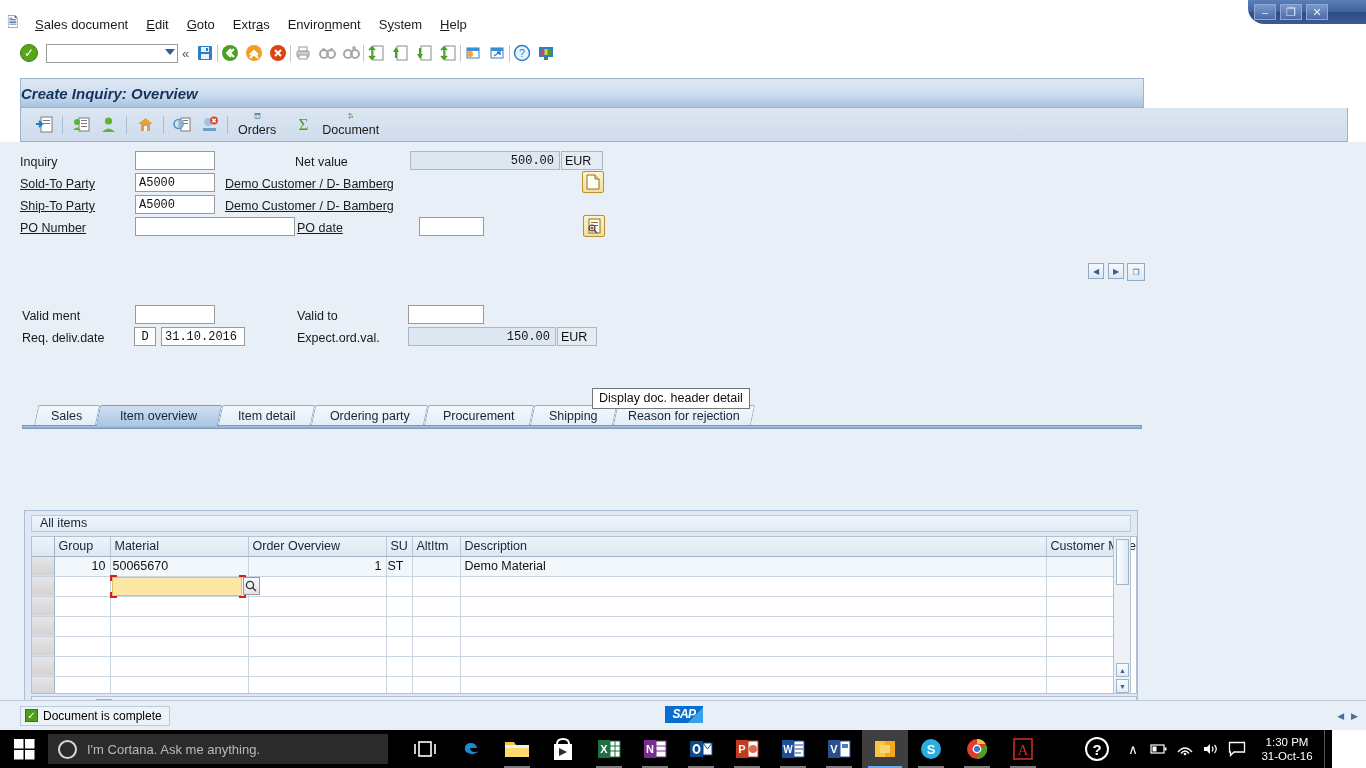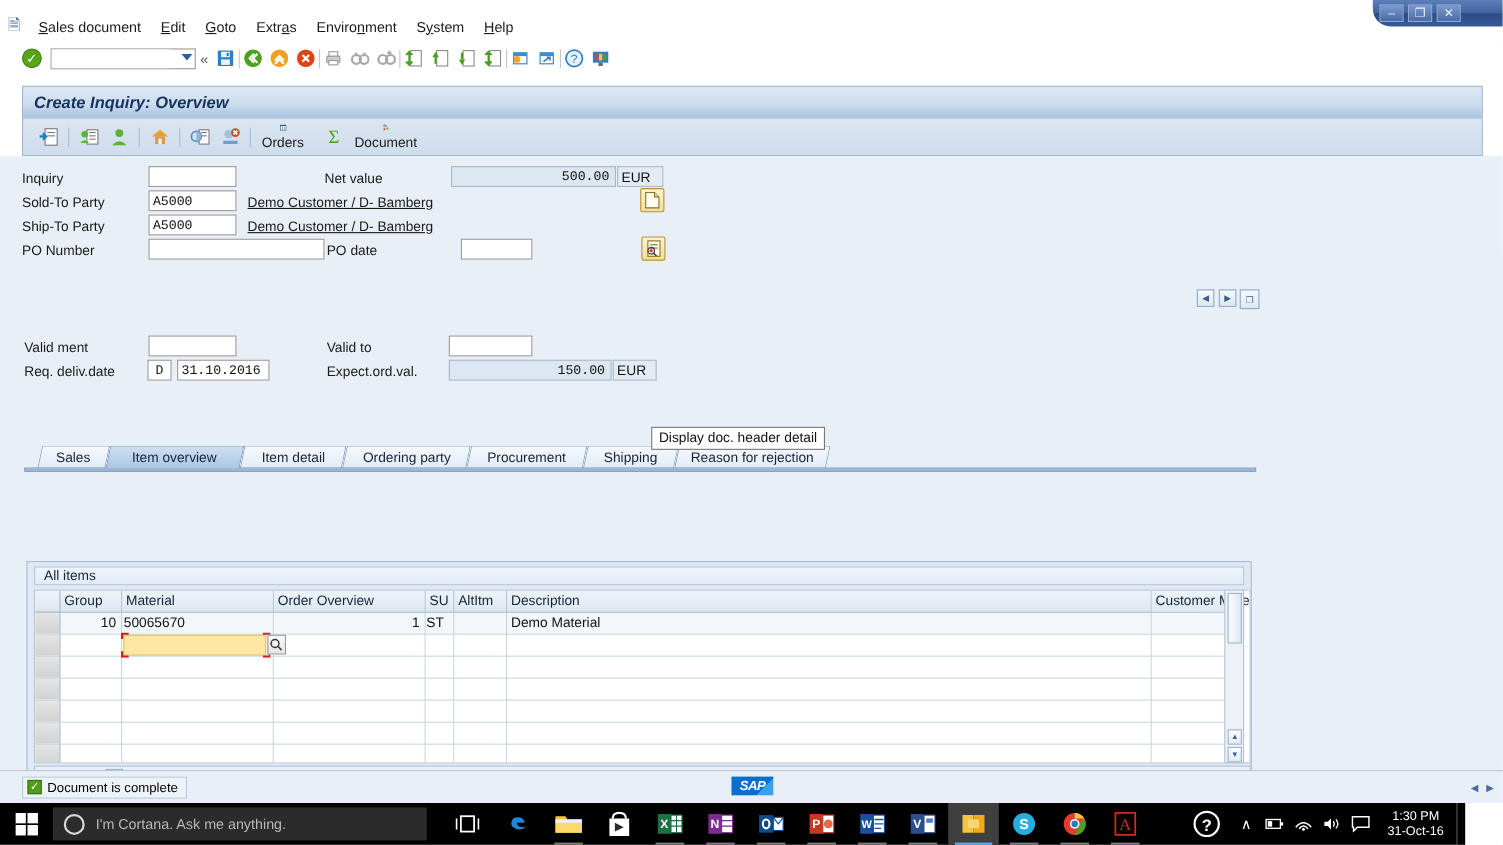--- a/index.html
+++ b/index.html
@@ -75,24 +75,24 @@
   }
   .tb-ic {
     width: 22px; height: 22px; margin: 0 1px; cursor: pointer;
     display: flex; align-items: center; justify-content: center;
     position: relative;
   }
   #chev { font-size: 13px; color: #5c5c5c; margin: 0 4px; cursor: pointer; }
 
   
   #sapheader {
-    position: absolute; top: 78px; left: 20px; width: 1328px; height: 30px;
+    position: absolute; top: 78px; left: 20px; width: 1124px; height: 30px;
     background: linear-gradient(to bottom, #dfe8f4 0%, #cdddef 55%, #a9c2de 100%);
     border: 1px solid #9bb4d0;
-    display: flex; align-items: center; padding-left: 10px;
+    display: flex; align-items: center; 
   }
   #sapheader .ttl {
     font-size: 15px; font-weight: bold; font-style: italic; color: #14335c;
   }
   #apptoolbar {
     position: absolute; top: 108px; left: 20px; width: 1328px; height: 34px;
     background: linear-gradient(to bottom, #dce6f2, #cfdcec);
     border: 1px solid #9bb4d0; border-top: 0;
     display: flex; align-items: center; padding-left: 10px; gap: 1px;
   }
@@ -106,21 +106,21 @@
   }
   .app-sep { width: 1px; height: 18px; background: #a8bcd4; margin: 0 4px; }
 
   
   #canvas {
     position: absolute; top: 142px; left: 0; width: 1366px; height: 558px;
     background: #e9eff7;
   }
 
   .lbl { font-size: 12.5px; color: #1a1a1a; white-space: nowrap; }
-  .lbl-u { }
+  .lbl-u { text-decoration: underline; }
   .inp {
     border: 1px solid #9a9a9a; background: #ffffff; height: 19px;
     font-size: 12.5px; font-family: "Liberation Sans", sans-serif;
     padding: 5px 3px; outline: none; color: #111;
   }
   .inp.ro {
     background: #dce7f1; border: 1px solid #a9b8c8; text-align: right;
     padding-right: 5px; font-family: "Liberation Mono", monospace;
     font-size: 12px;
   }

